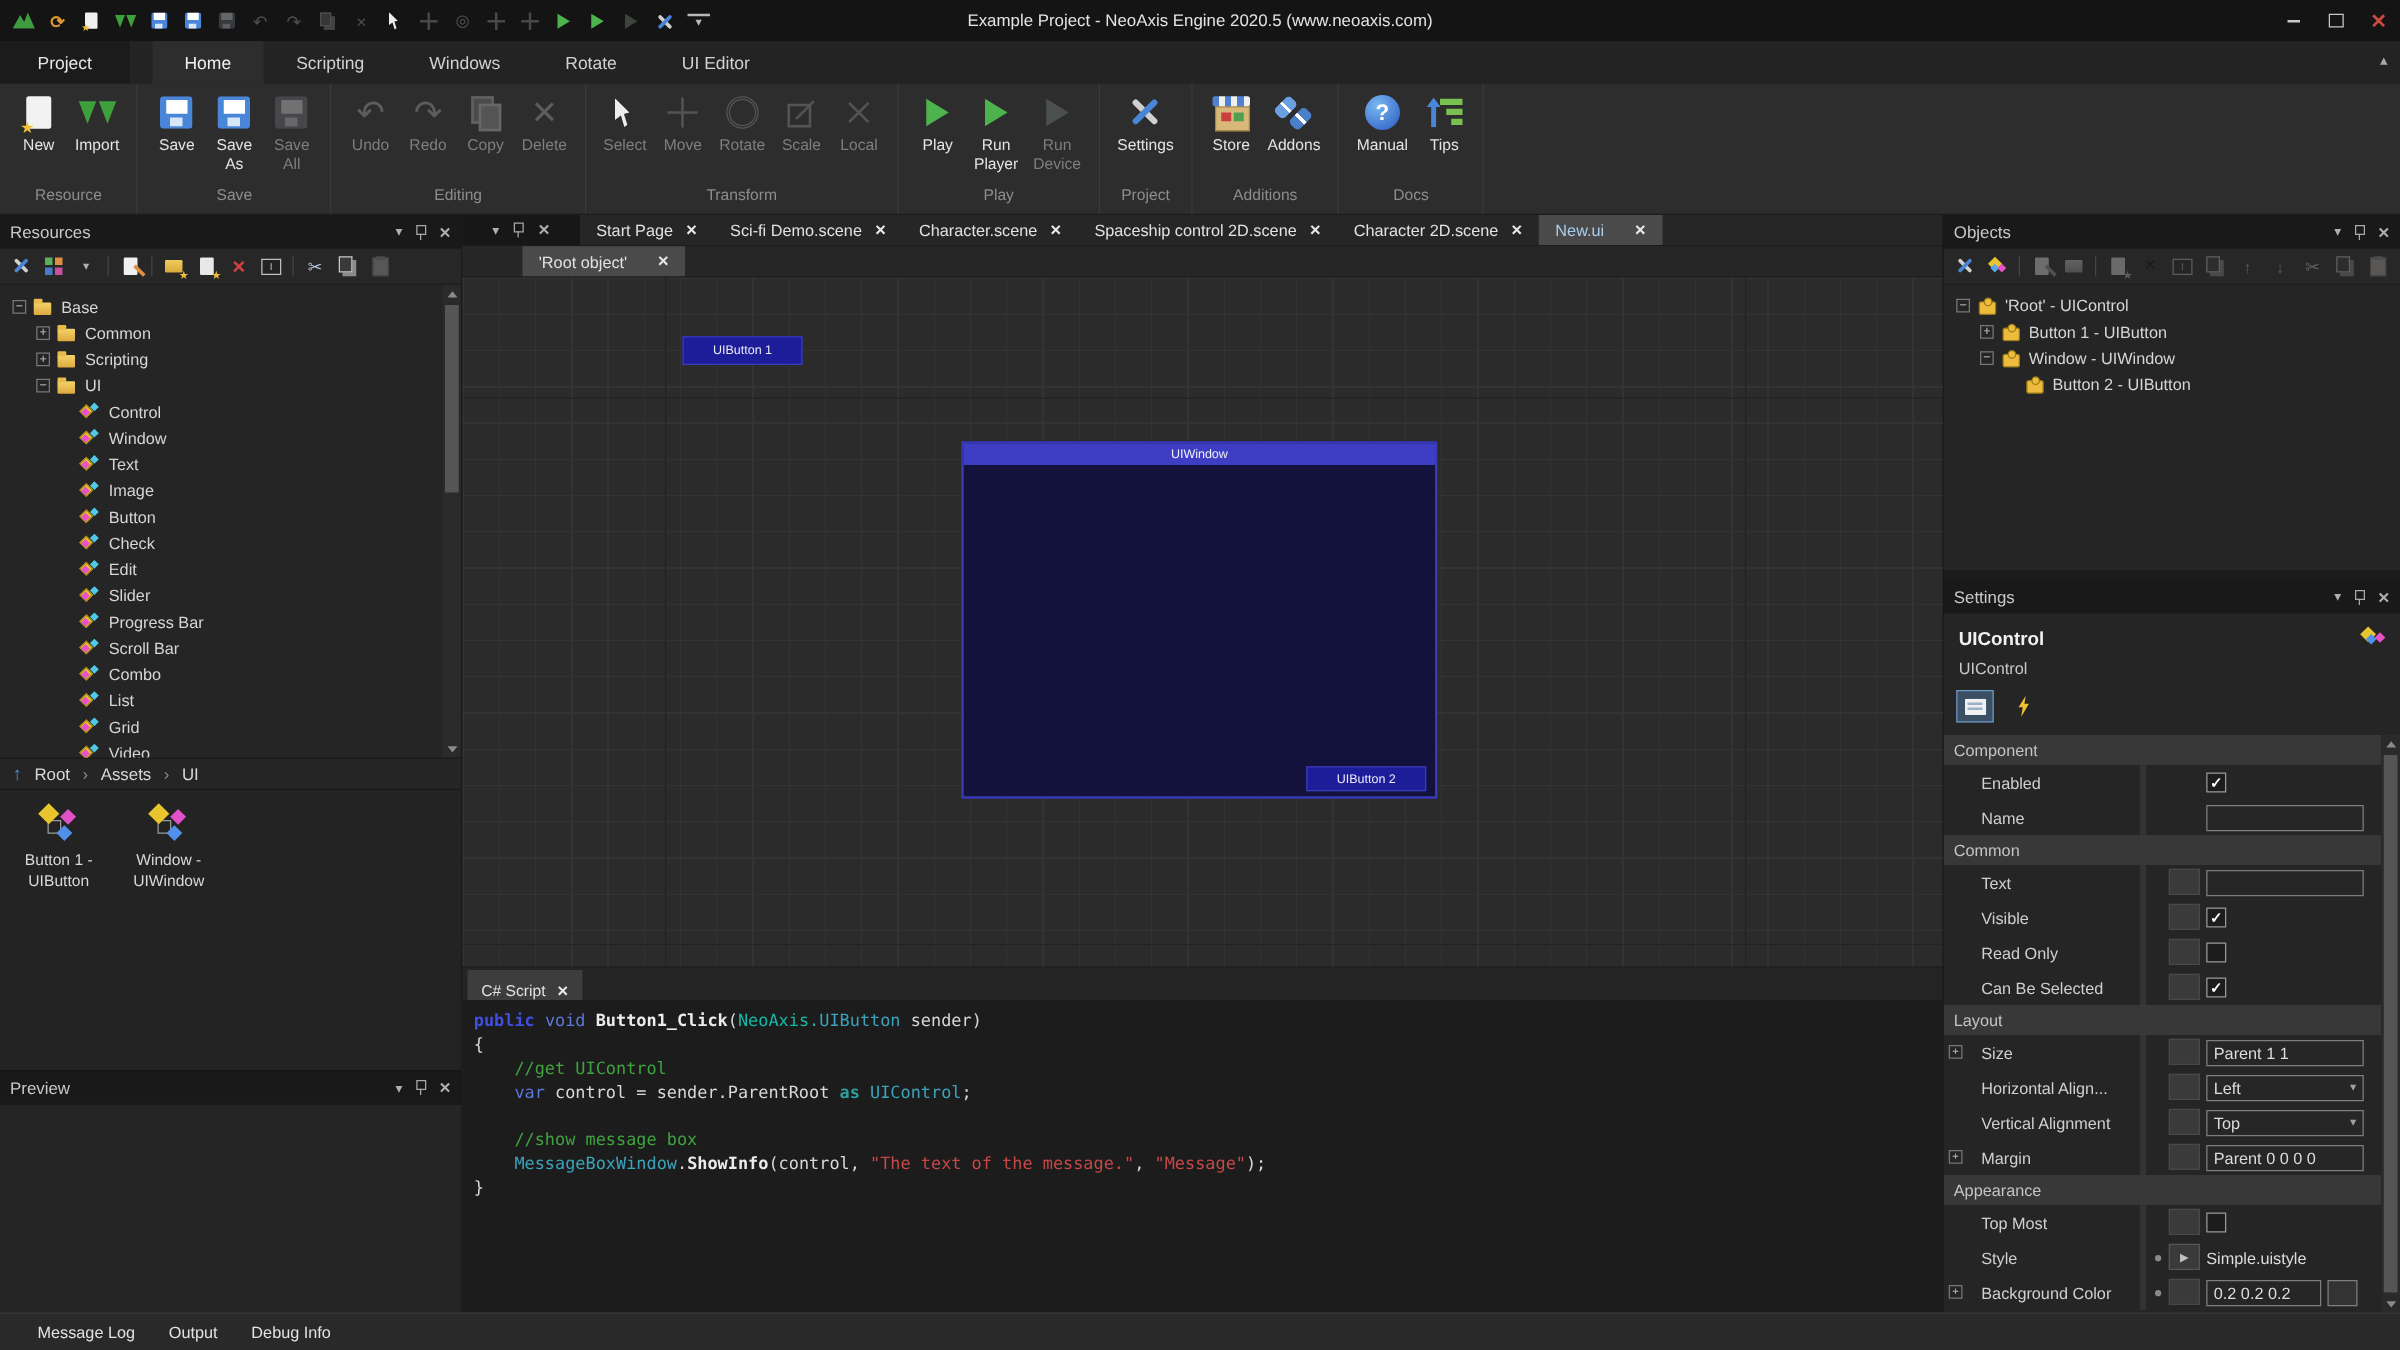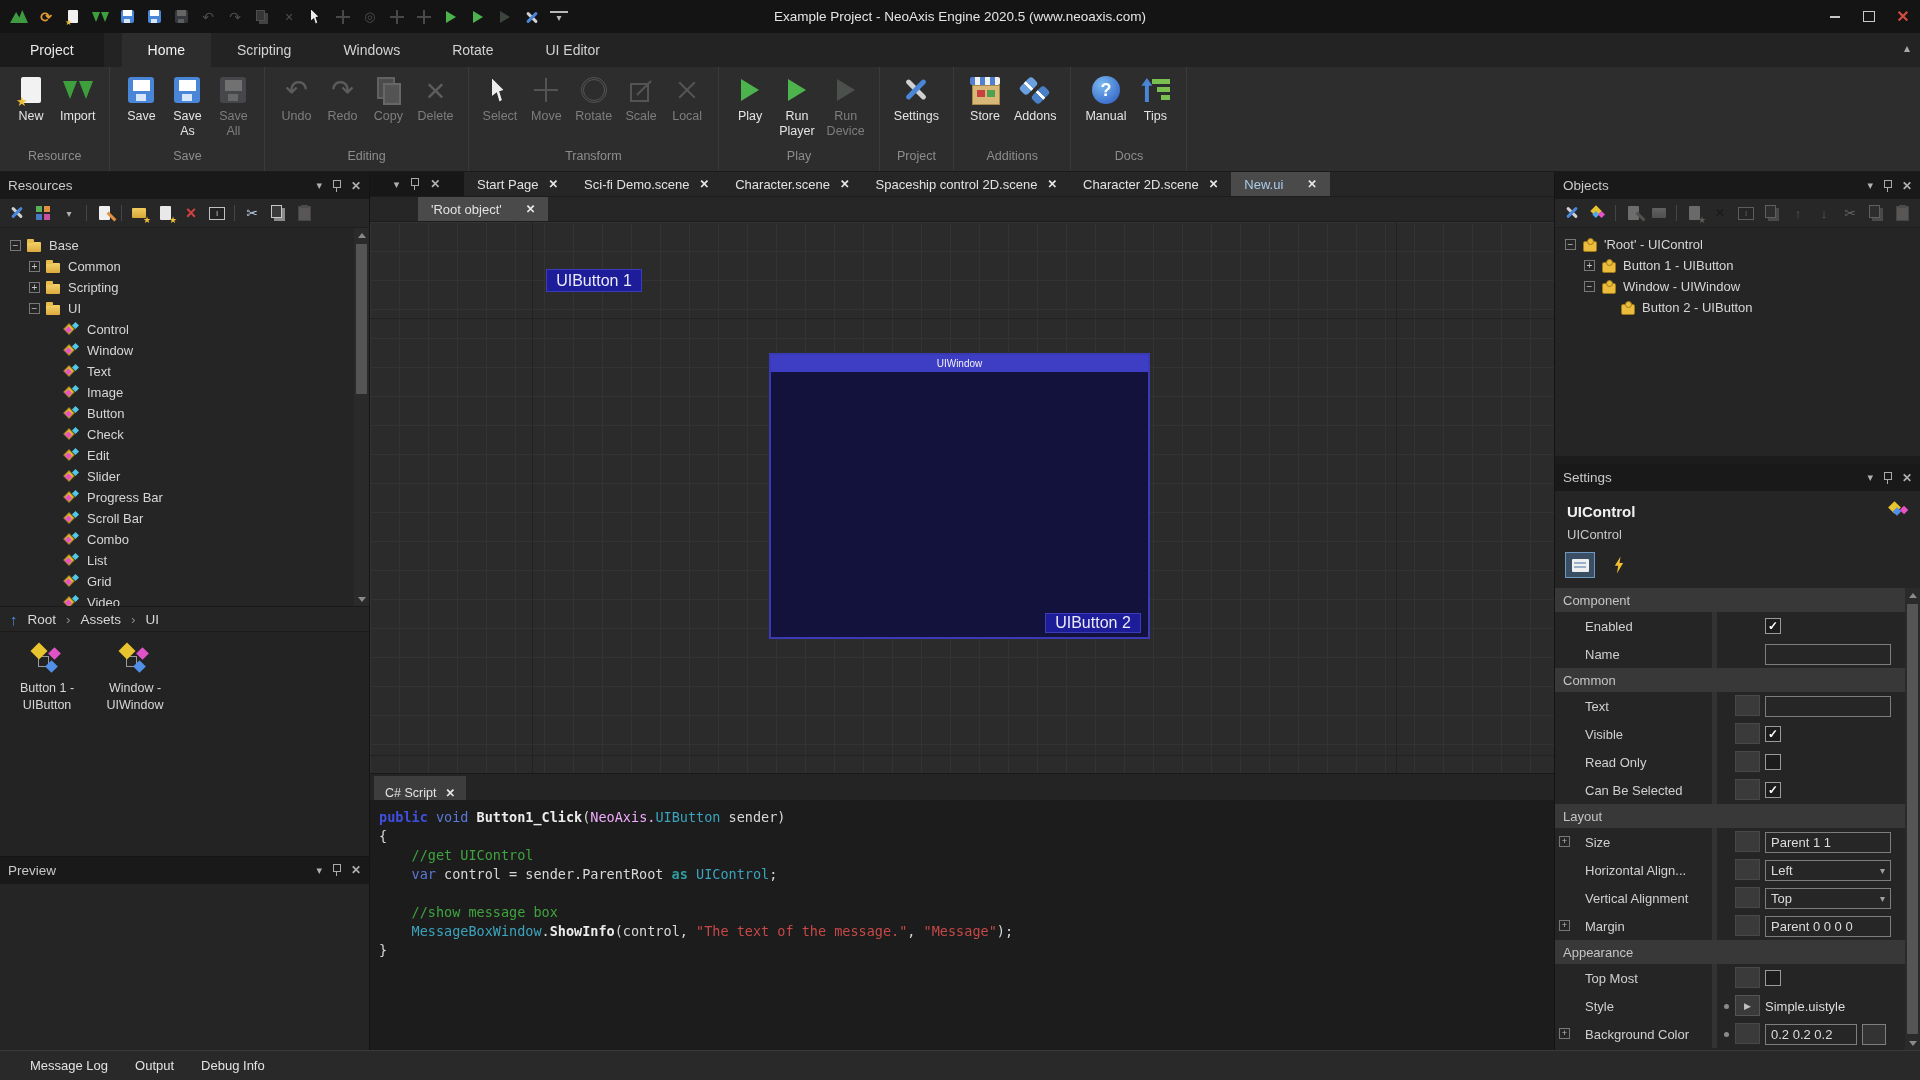--- a/index.html
+++ b/index.html
@@ -235,38 +235,38 @@
   #canvas { position:relative; flex:1; background-color:#2b2b2b;
     background-image:
       linear-gradient(#222,#222), linear-gradient(#222,#222),
       linear-gradient(#222,#222), linear-gradient(#222,#222),
       repeating-linear-gradient(to right, #333 0 1px, transparent 1px 29px),
       repeating-linear-gradient(to bottom, #333 0 1px, transparent 1px 29px);
     background-repeat:no-repeat,no-repeat,no-repeat,no-repeat,repeat,repeat;
     background-size:1px 100%, 1px 100%, 100% 1px, 100% 1px, auto, auto;
     background-position:162px 0, 1026px 0, 0 96px, 0 533px, 0 0, 0 0; }
   .ui-button { position:absolute; background:#1d1d99; border:1px solid #3c3cb8; color:#eaeaf8;
-    font-size:16px; display:flex; align-items:center; justify-content:center; }
+    font-size:10px; display:flex; align-items:center; justify-content:center; }
   #ui-button1 { left:176px; top:47px; width:96px; height:23px; }
   #ui-window { position:absolute; left:399px; top:131px; width:381px; height:286px;
     background:#12123d; border:2px solid #3a3ab6; }
   #ui-window-titlebar { height:17px; background:#3e3ec4; color:#f0f0f8; font-size:10px;
     display:flex; align-items:center; justify-content:center; }
   #ui-button2 { left:274px; top:258px; width:96px; height:20px; }
 
   
   #code-tabbar { height:27px; background:#242424; border-top:1px solid #191919;
     display:flex; align-items:flex-end; padding-left:4px; flex:none; }
   .code-tab { height:24px; background:#3d3d3d; display:flex; align-items:flex-end; gap:9px;
     padding:0 11px; font-size:12.5px; color:#e2e2e2; }
   #code-area { flex:none; height:250px; background:#1c1c1c; padding:8px 0 0 9px;
     font-family:"DejaVu Sans Mono", monospace; font-size:13.5px; line-height:19px; }
   .code-line { white-space:pre; }
   .tk-kw1 { color:#3f4fe0; } .tk-kw2 { color:#5b79d6; } .tk-b { font-weight:bold; }
-  .tk-ty { color:#3ba4bc; } .tk-as { color:#2f9d9d; } .tk-ns { color:#f0abfc; }
+  .tk-ty { color:#3ba4bc; } .tk-as { color:#2f9d9d; } .tk-ns { color:#14b8a6; }
   .tk-me { color:#ececec; font-weight:bold; } .tk-st { color:#c64848; }
   .tk-co { color:#3fa43f; } .tk-pl { color:#d8d8d8; }
 
   
   #objects-tree { flex:none; height:228px; padding-top:6px; background:#252525; }
   #rc-splitter { height:8px; background:#1c1c1c; flex:none; }
   #settings-body { flex:1; background:#252525; display:flex; flex-direction:column; overflow:hidden; }
   #settings-type-row { display:flex; align-items:center; padding:10px 10px 0 12px; }
   #settings-type-name { flex:1; color:#f0f0f0; font-weight:bold; font-size:15px; }
   .mini-asset { position:relative; width:22px; height:20px; }

